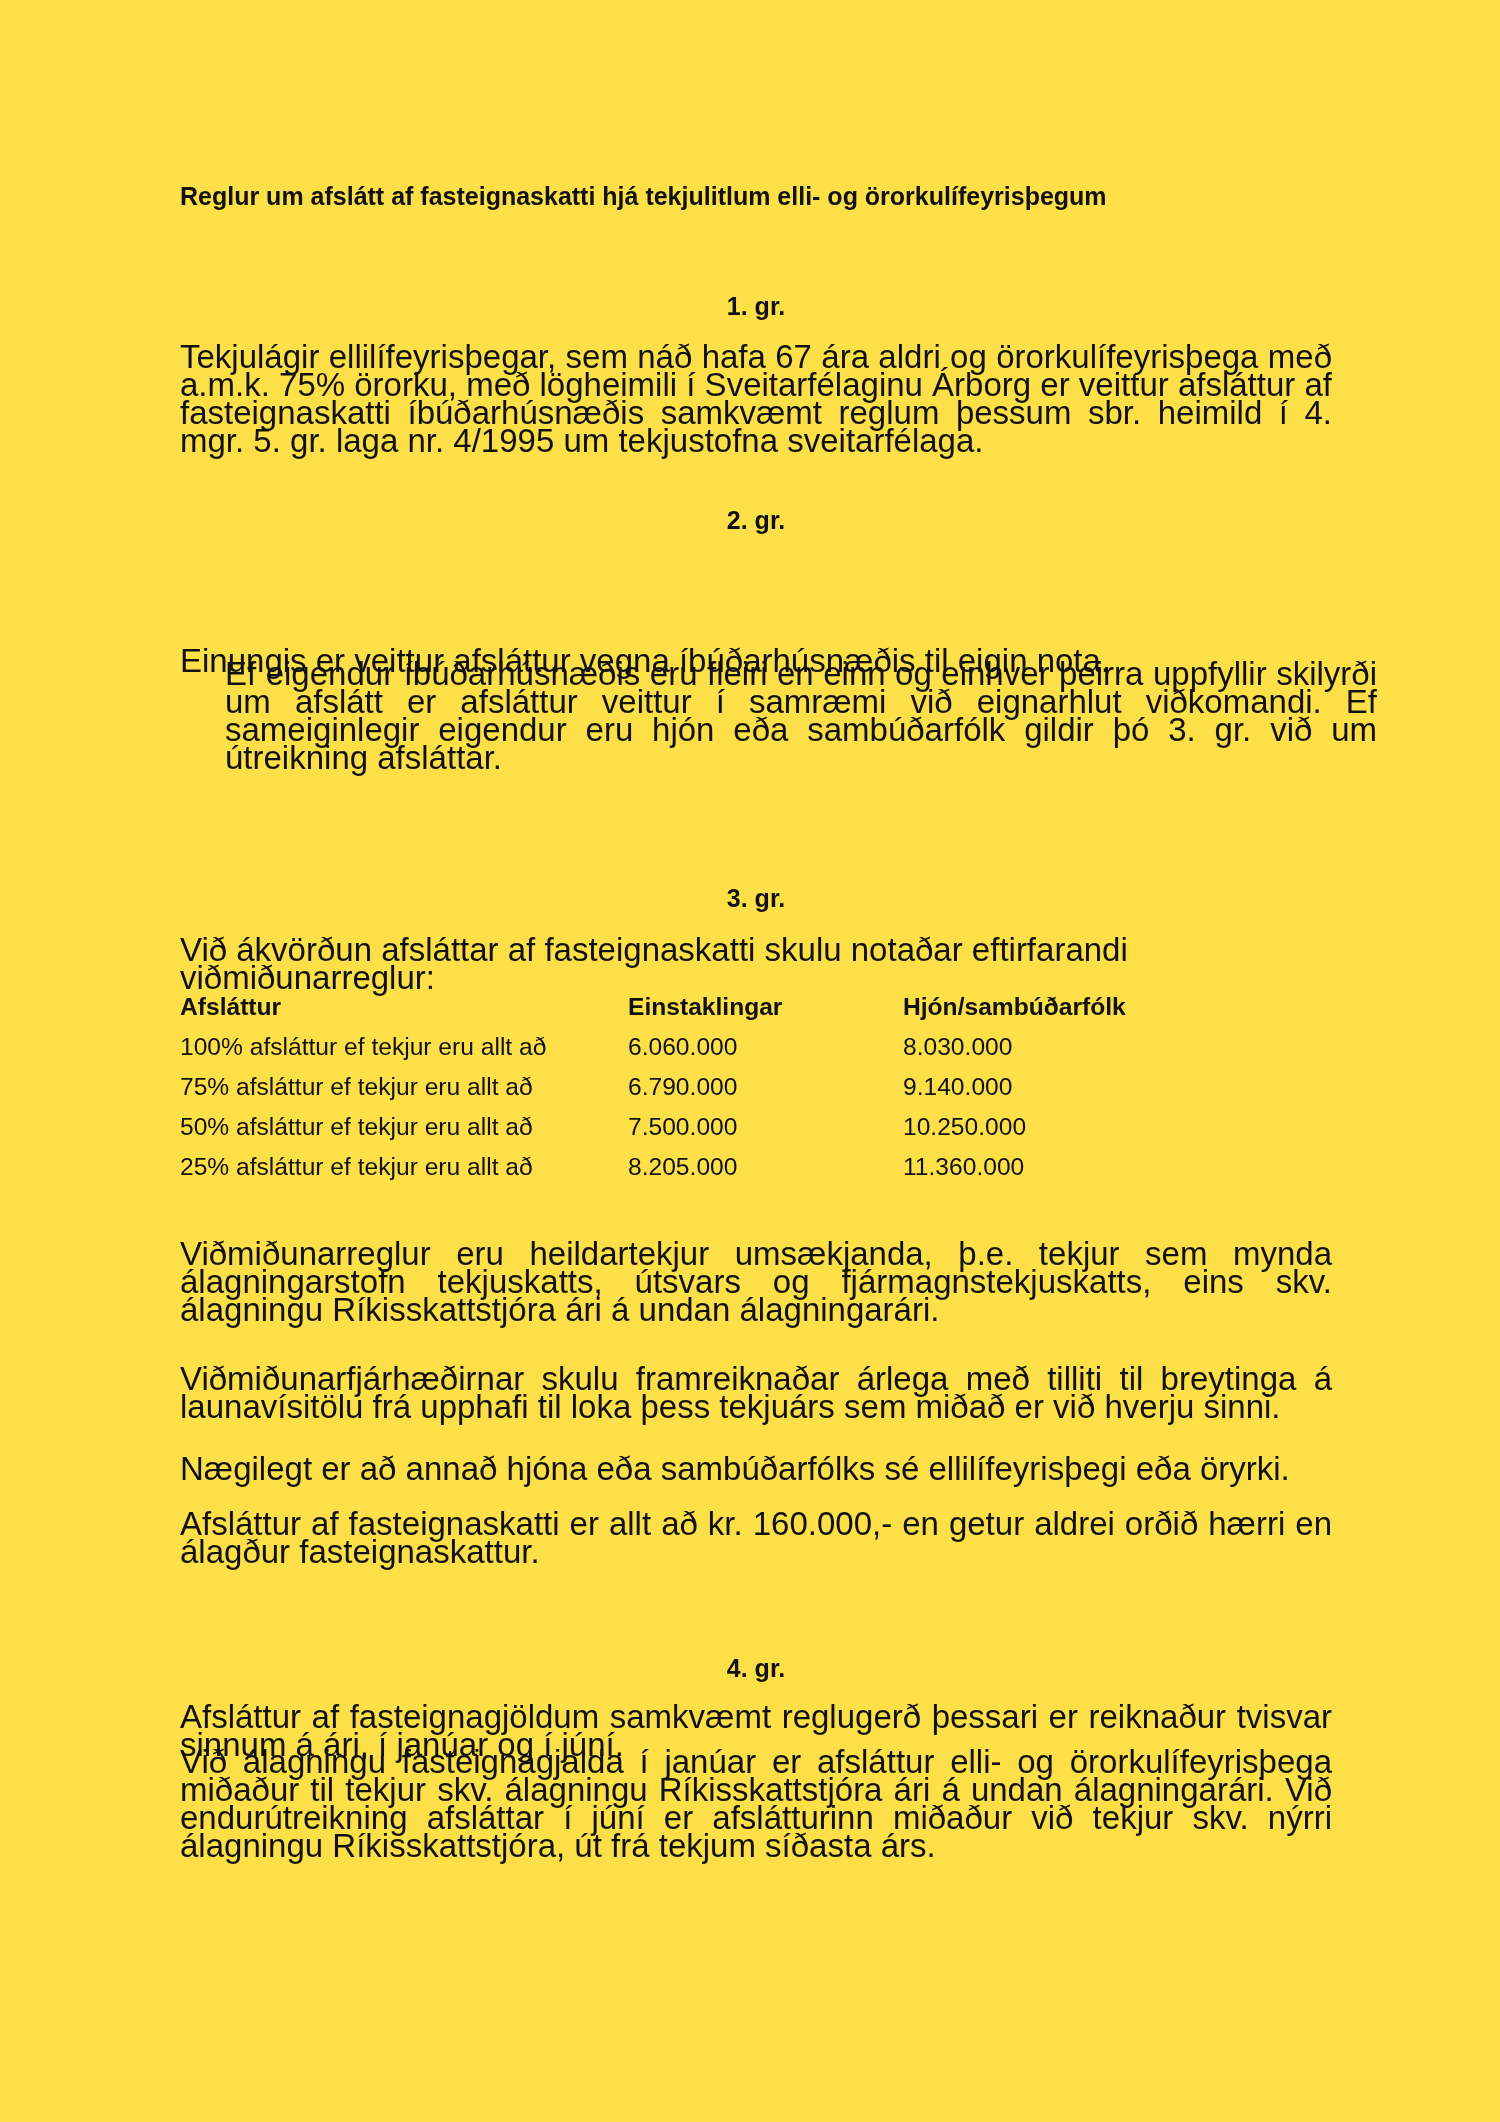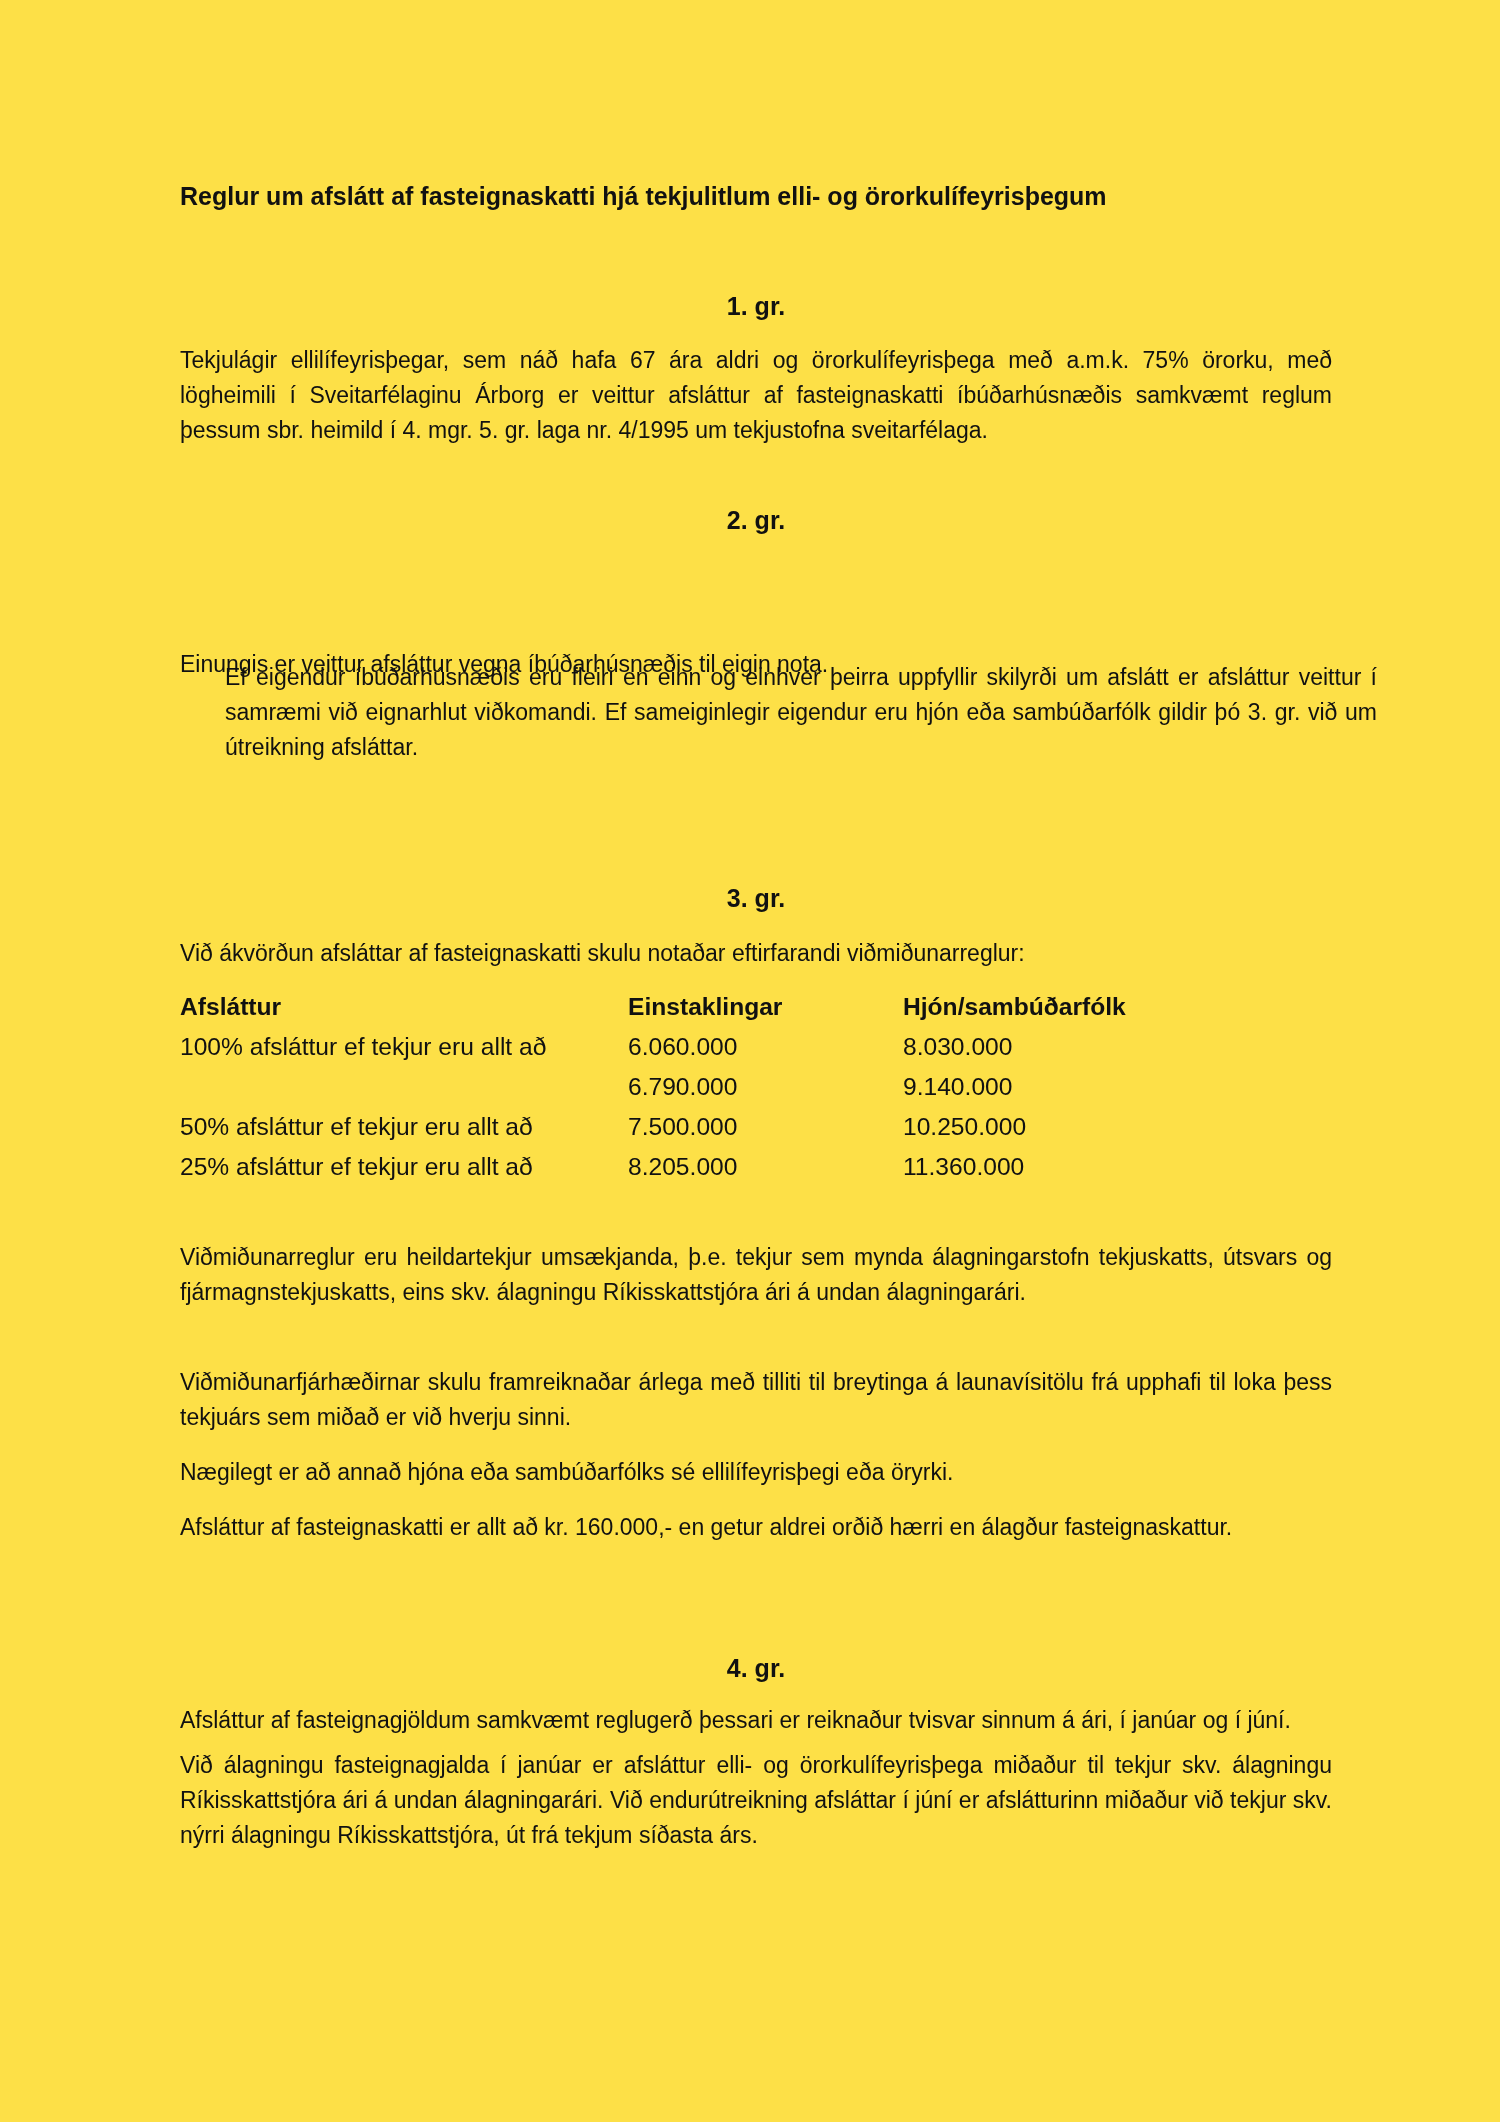--- a/index.html
+++ b/index.html
@@ -2,21 +2,21 @@
 <html><head>
 <meta charset="utf-8">
 <style>
   html, body { margin: 0; padding: 0; background: #ffffff; }
   body { width: 1500px; height: 2122px; position: relative; overflow: hidden;
          font-family: "Liberation Sans", sans-serif; color: #111111; }
   .page { position: absolute; left: 0; top: 0; width: 1500px; height: 2122px; background: #fde047; }
   .blk { position: absolute; left: 180px; width: 1152px; margin: 0; }
   .title { font-weight: bold; font-size: 25px; line-height: 30px; }
   .heading { font-weight: bold; font-size: 25px; line-height: 30px; text-align: center; left: 180px; width: 1152px; }
-  .para { font-size: 23px; line-height: 35px; text-align: justify; text-align-last: left; }
+  .para { font-size: 33px; line-height: 28px; text-align: justify; text-align-last: left; }
   .para.nojust { text-align: left; }
   .trow { position: absolute; left: 180px; height: 40px; font-size: 24.6px; line-height: 40px; width: 1152px; }
   .trow span { position: absolute; top: 0; white-space: nowrap; }
   .c1 { left: 0; }
   .c2 { left: 448px; }
   .c3 { left: 723px; }
   .thead { font-weight: bold; }
 </style>
 </head>
 <body>
@@ -40,20 +40,21 @@
       <span class="c1">Afsláttur</span>
       <span class="c2">Einstaklingar</span>
       <span class="c3">Hjón/sambúðarfólk</span>
     </div>
     <div class="trow" style="top:1027px;">
       <span class="c1">100% afsláttur ef tekjur eru allt að</span>
       <span class="c2">6.060.000</span>
       <span class="c3">8.030.000</span>
     </div>
     <div class="trow" style="top:1067px;">
+      <span class="c1">75% afsláttur ef tekjur eru allt að</span>
       <span class="c2">6.790.000</span>
       <span class="c3">9.140.000</span>
     </div>
     <div class="trow" style="top:1107px;">
       <span class="c1">50% afsláttur ef tekjur eru allt að</span>
       <span class="c2">7.500.000</span>
       <span class="c3">10.250.000</span>
     </div>
     <div class="trow" style="top:1147px;">
       <span class="c1">25% afsláttur ef tekjur eru allt að</span>

